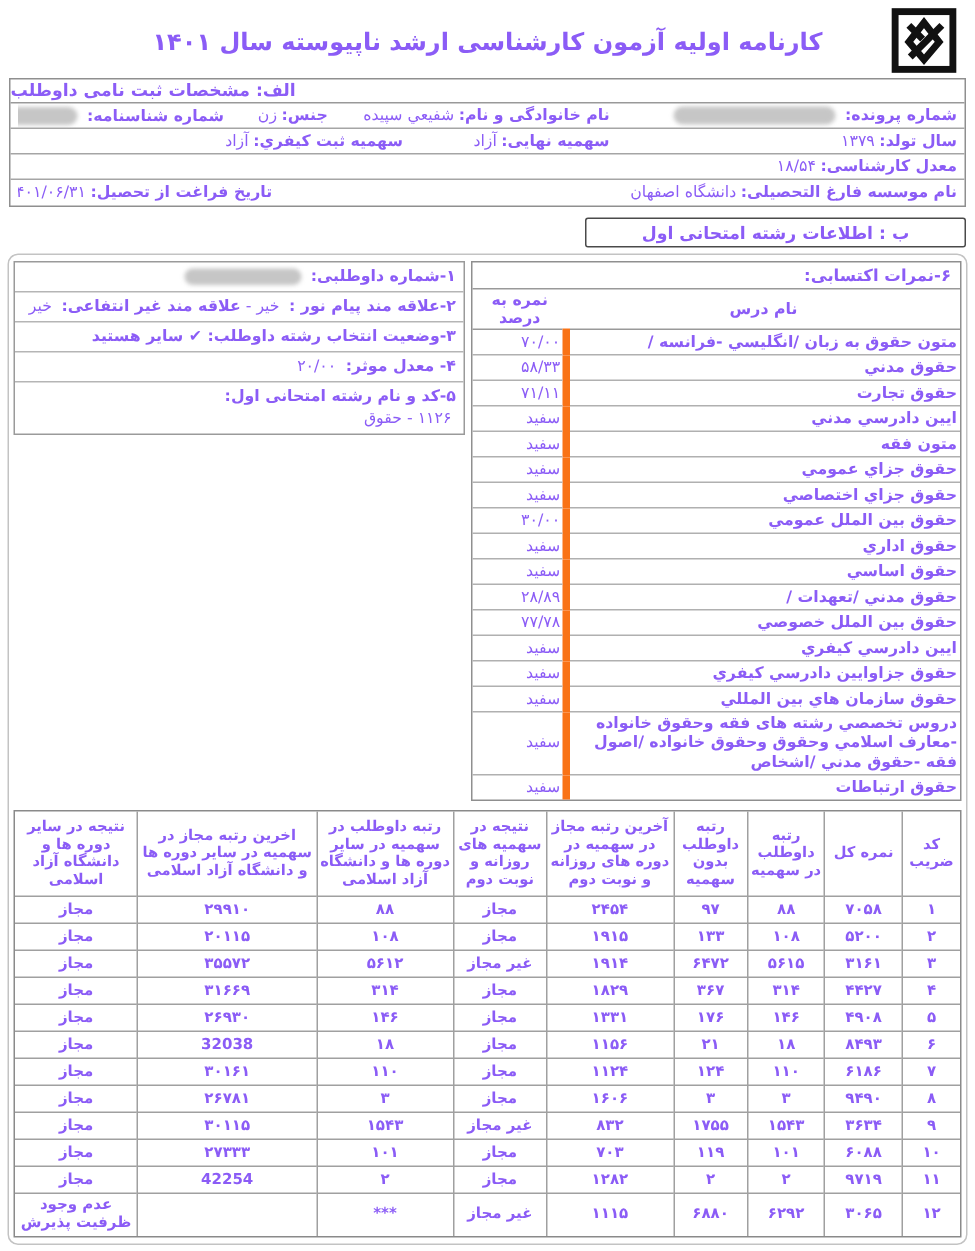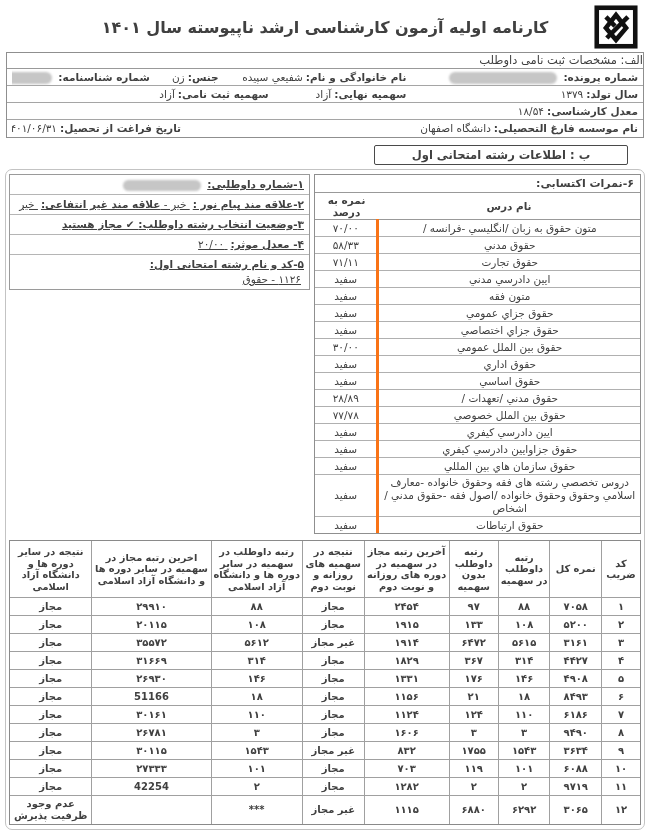--- a/index.html
+++ b/index.html
@@ -1,73 +1,73 @@
 <!DOCTYPE html>
 <html lang="fa" dir="rtl"><head>
 <meta charset="utf-8">
 <style>
   html,body{margin:0;padding:0;background:#fff;}
-  .page{width:650px;height:834px;margin:0 auto;background:#fff;color:#404040;
+  .page{width:650px;height:834px;margin:0 auto;background:#fff;color:#8b5cf6;
         font-family:"DejaVu Sans",sans-serif;direction:rtl;overflow:hidden;
         box-sizing:border-box;padding:4px 5px;}
   .lbl{font-weight:700;}
   .val{font-weight:400;margin-right:3px;}
   .redact{display:inline-block;vertical-align:middle;background:#c6c6c6;border-radius:7px;
           width:108px;height:12px;margin:0 6px;filter:blur(1.3px);}
   .redact-sm{width:78px;height:11px;}
 
   
   .doc-header{display:flex;align-items:center;height:46px;margin-bottom:2px;}
   .logo-wrap{width:58px;height:46px;display:flex;align-items:center;justify-content:center;}
   .doc-title{flex:1;text-align:center;font-size:16px;font-weight:700;padding-left:58px;}
 
   
   .sec-a{border:1.4px solid #8f8f8f;margin:2px 1px 0 1px;}
-  .sec-a-title{text-align:right;font-weight:400;font-size:11.5px;line-height:15px;
+  .sec-a-title{text-align:left;font-weight:700;font-size:11.5px;line-height:15px;
                border-bottom:1px solid #999;}
   .seca-row{display:flex;align-items:center;font-size:10.5px;line-height:17px;height:17px;
             border-bottom:1px solid #a5a5a5;padding:0 5px;box-sizing:border-box;white-space:nowrap;}
   .seca-row:last-child{border-bottom:none;}
   .seca-cell{overflow:hidden;}
   .row-a1 .seca-cell:nth-child(1){width:37%;}
   .row-a1 .seca-cell:nth-child(2){width:30%;}
   .row-a1 .seca-cell:nth-child(3){width:11%;}
   .row-a1 .seca-cell:nth-child(4){width:22%;}
   .row-a2 .seca-cell:nth-child(1){width:37%;}
   .row-a2 .seca-cell:nth-child(2){width:22%;}
   .row-a2 .seca-cell:nth-child(3){width:19%;}
   .row-a2 .seca-cell:nth-child(4){width:22%;}
   .row-a3 .seca-cell:nth-child(1),.row-a4 .seca-cell:nth-child(1){width:73%;}
   .row-a3 .seca-cell:nth-child(2),.row-a4 .seca-cell:nth-child(2){width:27%;}
 
   
-  .sec-b-titlebox{width:252px;margin:7px 17px 0 auto;border:1.6px solid #4a4a4a;border-radius:2px;
+  .sec-b-titlebox{width:252px;margin:7px 1px 0 auto;border:1.6px solid #4a4a4a;border-radius:2px;
                   text-align:center;font-weight:700;font-size:11.5px;padding:2px 0;background:#fff;}
 
   
   .frame{border:1.3px solid #c3c3c3;border-radius:7px;margin-top:4px;padding:4px 3px;}
 
   .panels{display:flex;justify-content:space-between;align-items:flex-start;}
 
   
   .info-panel{width:301px;border:1px solid #9a9a9a;box-sizing:border-box;background:#fff;}
-  .info-row{font-size:10.5px;line-height:15px;padding:2px 5px;border-top:1px solid #b5b5b5;text-decoration:underline;}
+  .info-row{font-size:10.5px;line-height:15px;padding:2px 5px;border-top:1px solid #b5b5b5;}
   .info-row:first-child{border-top:none;}
 
   
   .sec6-box{width:327px;border:1px solid #8f8f8f;box-sizing:border-box;background:#fff;}
   .sec6-title{font-weight:700;font-size:11px;padding:2px 6px;border-bottom:1px solid #999;text-align:right;}
   .sec6-table{width:100%;border-collapse:collapse;table-layout:fixed;}
   .sec6-table th{font-weight:700;font-size:10.5px;border-bottom:1px solid #999;padding:1px;line-height:12px;}
   .sec6-table th.score-h{border-left:none;}
   .sec6-table col.c-name{width:258px;}
   .sec6-table col.c-score{width:62px;}
-  .sec6-table td{font-size:10.5px;text-align:center;border-bottom:1px solid #b0b0b0;
+  .sec6-table td{font-size:10.5px;border-bottom:1px solid #b0b0b0;
                  padding:1px 2px;line-height:13px;height:14px;}
-  .sec6-table td.course-name{font-weight:400;border-left:3px solid #f97316;}
+  .sec6-table td.course-name{font-weight:700;border-left:5px solid #f97316;}
   .sec6-table td.course-score{font-weight:400;}
   .sec6-table tr:last-child td{border-bottom:none;}
 
   
   .sec7-box{border:1.3px solid #8a8a8a;margin-top:6px;background:#fff;}
   .sec7-title{font-weight:700;font-size:11px;padding:2px 6px;border-bottom:1px solid #999;}
   .sec7-table{width:100%;border-collapse:collapse;table-layout:fixed;}
   .sec7-table th{font-weight:700;font-size:9.8px;line-height:11.5px;vertical-align:middle;
                  border:1px solid #a0a0a0;padding:2px 1px;height:52px;}
   .sec7-table td{font-weight:700;font-size:10px;line-height:12px;text-align:center;
@@ -99,21 +99,21 @@
     <div id="secA-rows">
         <div class="seca-row row-a1">
           <div class="seca-cell"><span class="lbl">شماره پرونده:</span><span class="redact"></span></div>
           <div class="seca-cell"><span class="lbl">نام خانوادگی و نام:</span><span class="val">شفیعي سپیده</span></div>
           <div class="seca-cell"><span class="lbl">جنس:</span><span class="val">زن</span></div>
           <div class="seca-cell"><span class="lbl">شماره شناسنامه:</span><span class="redact"></span></div>
         </div>
         <div class="seca-row row-a2">
           <div class="seca-cell"><span class="lbl">سال تولد:</span><span class="val">۱۳۷۹</span></div>
           <div class="seca-cell"><span class="lbl">سهمیه نهایی:</span><span class="val">آزاد</span></div>
-          <div class="seca-cell"><span class="lbl">سهمیه ثبت نامی:</span><span class="val">آزاد</span></div>
+          <div class="seca-cell"><span class="lbl">سهمیه ثبت کیفري:</span><span class="val">آزاد</span></div>
         </div>
         <div class="seca-row row-a3">
           <div class="seca-cell"><span class="lbl">معدل کارشناسی:</span><span class="val">۱۸/۵۴</span></div>
         </div>
         <div class="seca-row row-a4">
           <div class="seca-cell"><span class="lbl">نام موسسه فارغ التحصیلی:</span><span class="val">دانشگاه اصفهان</span></div>
           <div class="seca-cell"><span class="lbl">تاریخ فراغت از تحصیل:</span><span class="val">۱۴۰۱/۰۶/۳۱</span></div>
         </div>
       </div>
   </div>
@@ -206,21 +206,21 @@
                 <td class="course-name">حقوق ارتباطات</td>
                 <td class="course-score">سفید</td>
               </tr>
             </tbody>
         </table>
       </div>
 
       <div class="info-panel" id="info-items">
           <div class="info-row"><span class="lbl">۱-شماره داوطلبی:</span><span class="redact redact-sm"></span></div>
           <div class="info-row"><span class="lbl">۲-علاقه مند پیام نور :</span><span class="val"> خیر - </span><span class="lbl">علاقه مند غیر انتفاعی:</span><span class="val"> خیر</span></div>
-          <div class="info-row"><span class="lbl">۳-وضعیت انتخاب رشته داوطلب:</span><span class="lbl"> ✔ مجاز هستید</span></div>
+          <div class="info-row"><span class="lbl">۳-وضعیت انتخاب رشته داوطلب:</span><span class="lbl"> ✔ سایر هستید</span></div>
           <div class="info-row"><span class="lbl">۴- معدل موثر:</span><span class="val"> ۲۰/۰۰</span></div>
           <div class="info-row"><span class="lbl">۵-کد و نام رشته امتحانی اول:</span><br><span class="val">۱۱۲۶ - حقوق</span></div>
         </div>
 
     </div>
 
     <div class="sec7-box">
       <table class="sec7-table">
         <colgroup>
           <col style="width:6.1%">
@@ -303,21 +303,21 @@
               <td>مجاز</td>
             </tr>
             <tr>
               <td>۶</td>
               <td>۸۴۹۳</td>
               <td>۱۸</td>
               <td>۲۱</td>
               <td>۱۱۵۶</td>
               <td>مجاز</td>
               <td>۱۸</td>
-              <td>51166</td>
+              <td>32038</td>
               <td>مجاز</td>
             </tr>
             <tr>
               <td>۷</td>
               <td>۶۱۸۶</td>
               <td>۱۱۰</td>
               <td>۱۲۴</td>
               <td>۱۱۲۴</td>
               <td>مجاز</td>
               <td>۱۱۰</td>

